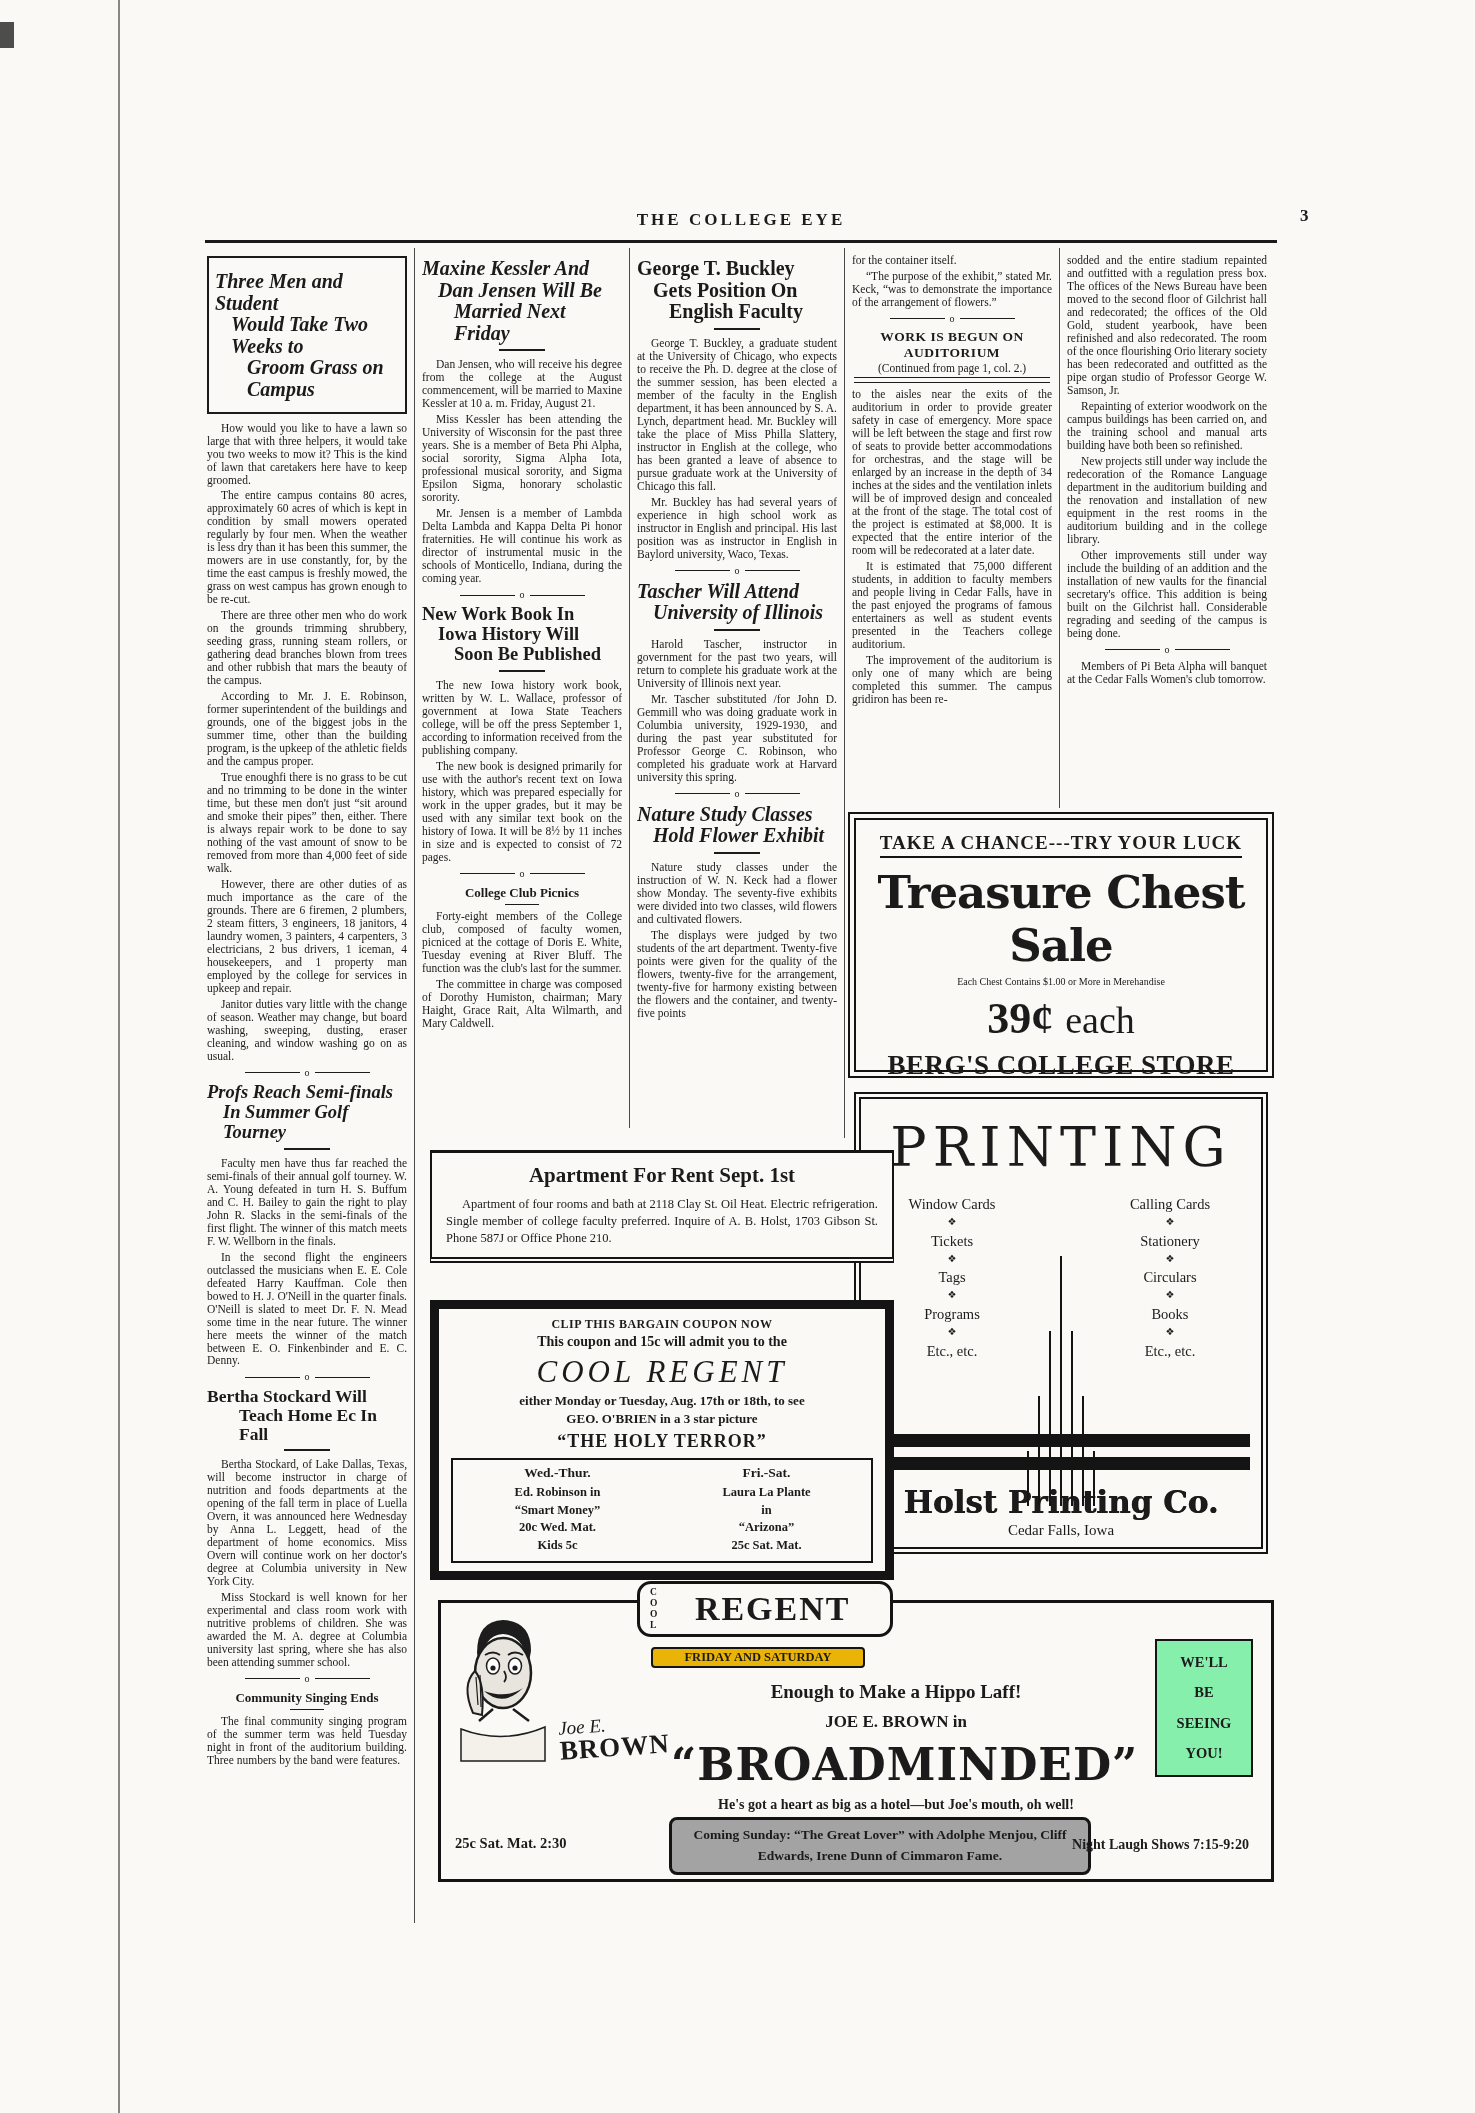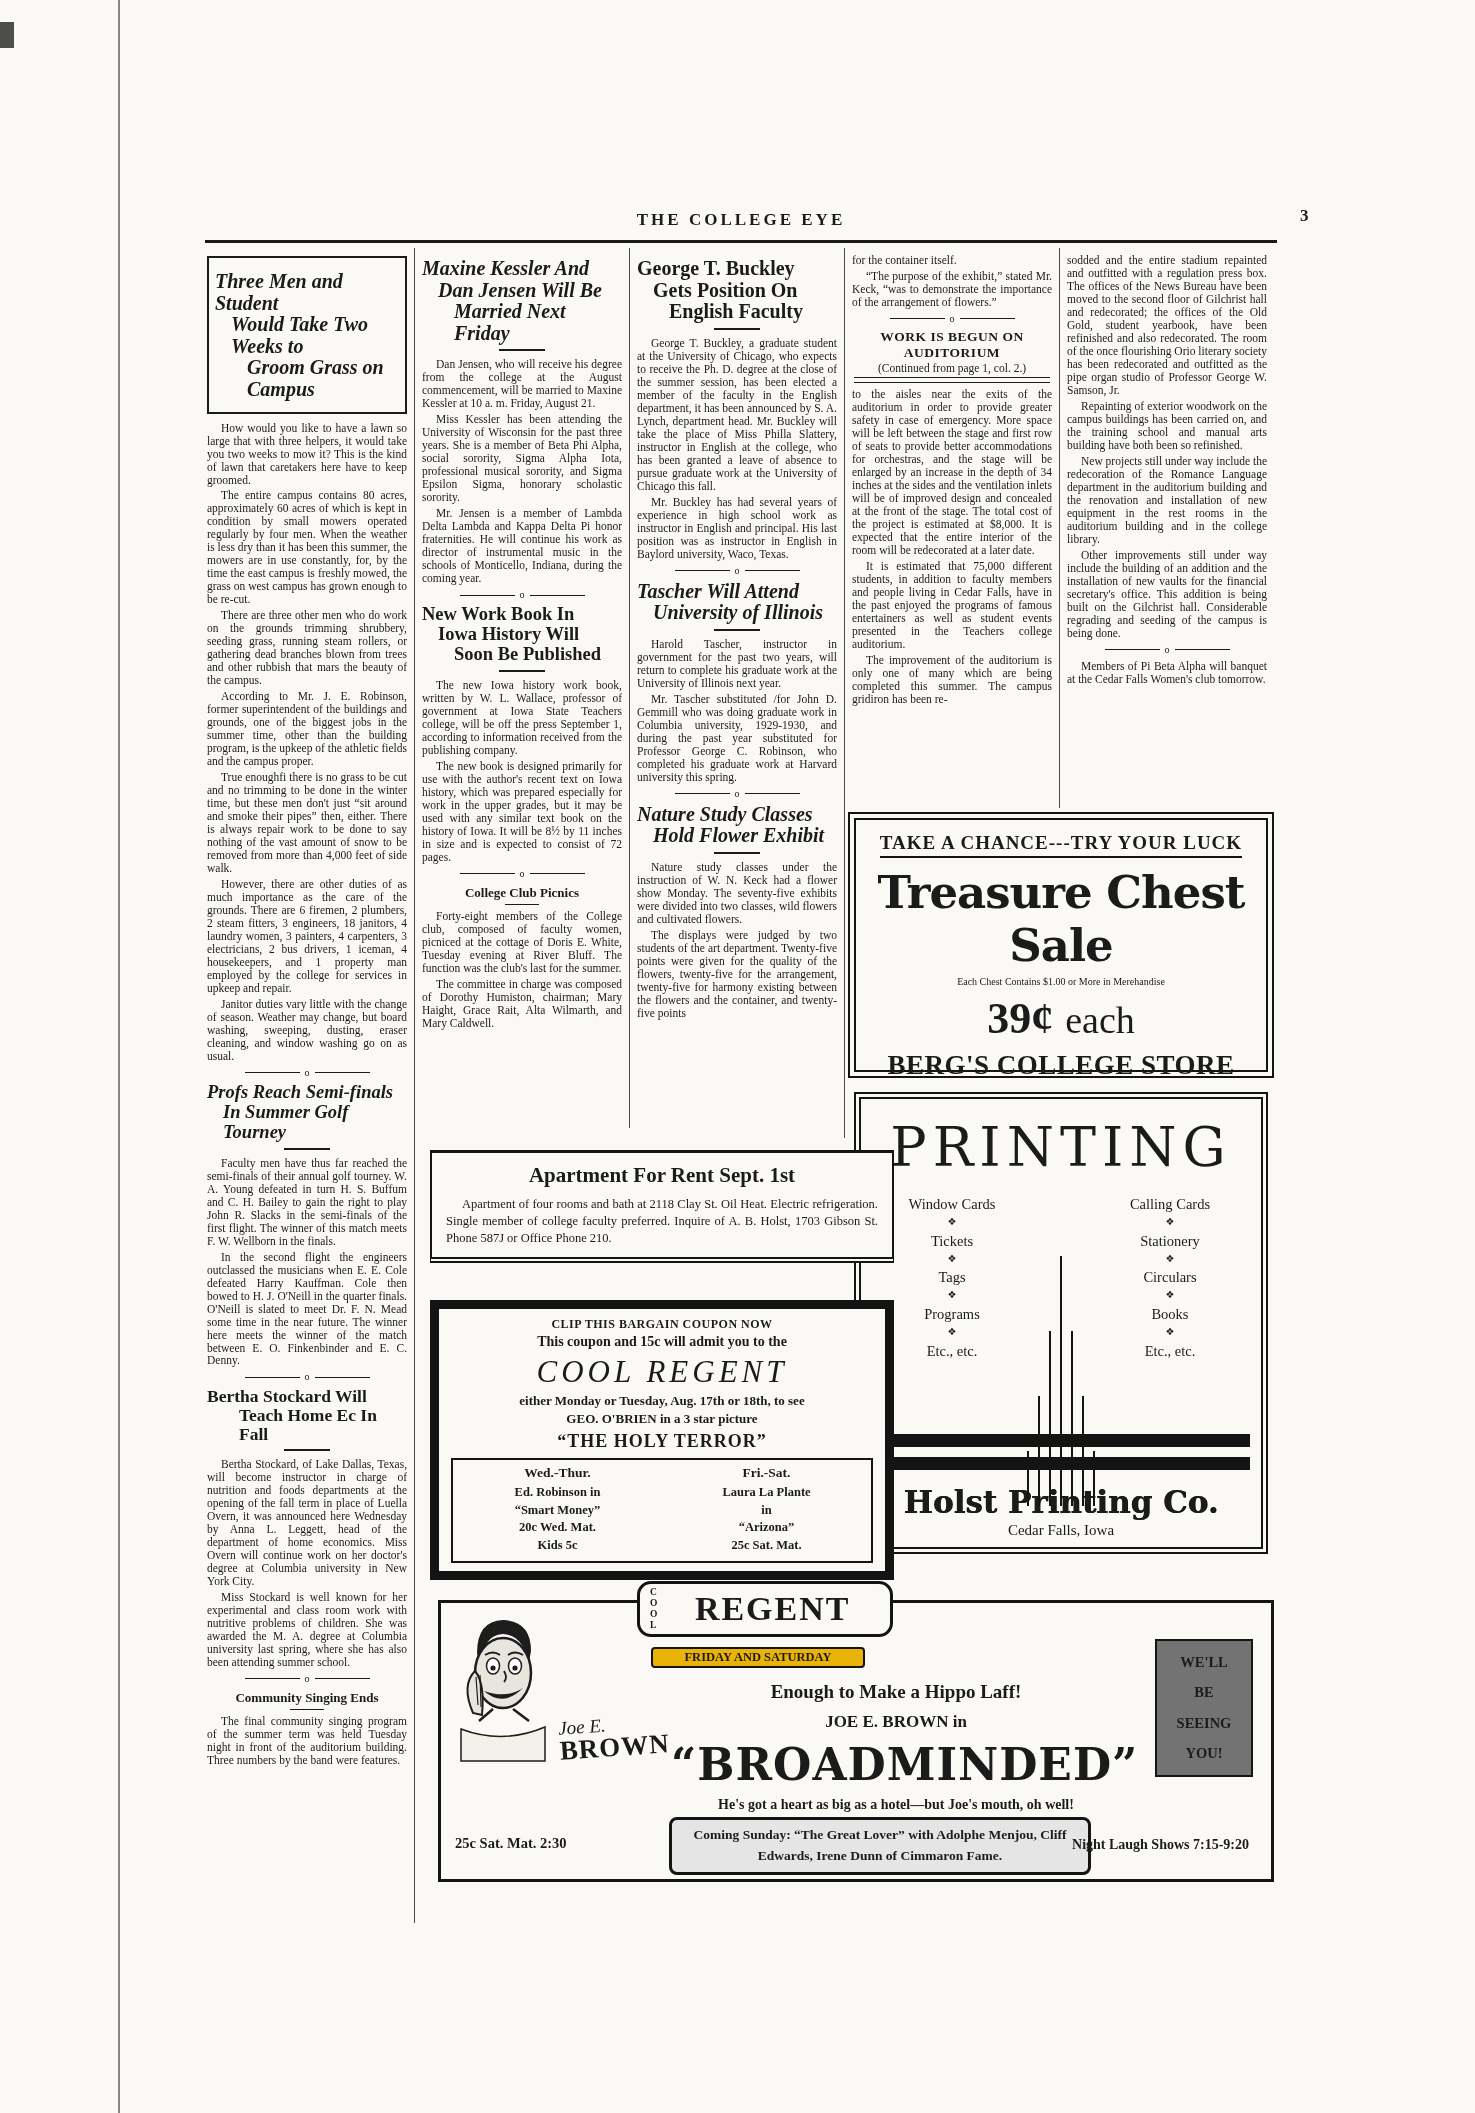--- a/index.html
+++ b/index.html
@@ -100,23 +100,23 @@
   .rg-cool{display:flex;flex-direction:column;font-weight:bold;font-size:9.5px;line-height:1.15;margin-right:8px;}
   .rg-name{flex:1;text-align:center;font-weight:bold;font-size:34px;letter-spacing:2px;}
   .rg-friday{position:absolute;left:210px;top:44px;width:210px;text-align:center;font-weight:bold;
              font-size:12.5px;border:2px solid #141414;border-radius:4px;background:#eab308;padding:1px 0;}
   .rg-center{position:absolute;left:230px;right:150px;top:78px;text-align:center;}
   .rg-tag{font-weight:bold;font-size:19px;margin-bottom:9px;}
   .rg-star{font-weight:bold;font-size:17px;margin-bottom:7px;}
   .rg-film{font-weight:bold;font-size:44px;letter-spacing:1px;font-family:"DejaVu Serif",serif;margin-bottom:7px;}
   .rg-sub{font-weight:bold;font-size:14px;}
   .rg-coming{position:absolute;left:228px;top:214px;width:396px;border:3px solid #141414;border-radius:8px;
-             background:#e5e5e5;text-align:center;font-weight:bold;font-size:13.5px;line-height:1.55;padding:5px 10px;}
+             background:#a3a3a3;text-align:center;font-weight:bold;font-size:13.5px;line-height:1.55;padding:5px 10px;}
   .rg-night{position:absolute;right:22px;top:234px;font-weight:bold;font-size:14px;}
-  .rg-seeing{position:absolute;right:18px;top:36px;width:90px;border:2px solid #141414;background:#737373;
+  .rg-seeing{position:absolute;right:18px;top:36px;width:90px;border:2px solid #141414;background:#86efac;
              text-align:center;font-weight:bold;font-size:14.5px;line-height:2.1;padding:6px 2px;}
 </style>
 </head>
 <body>
 
 <div id="page">
   <div class="scan-edge"></div>
   <div class="smudge"></div>
 
   <div class="masthead">THE COLLEGE EYE</div>

